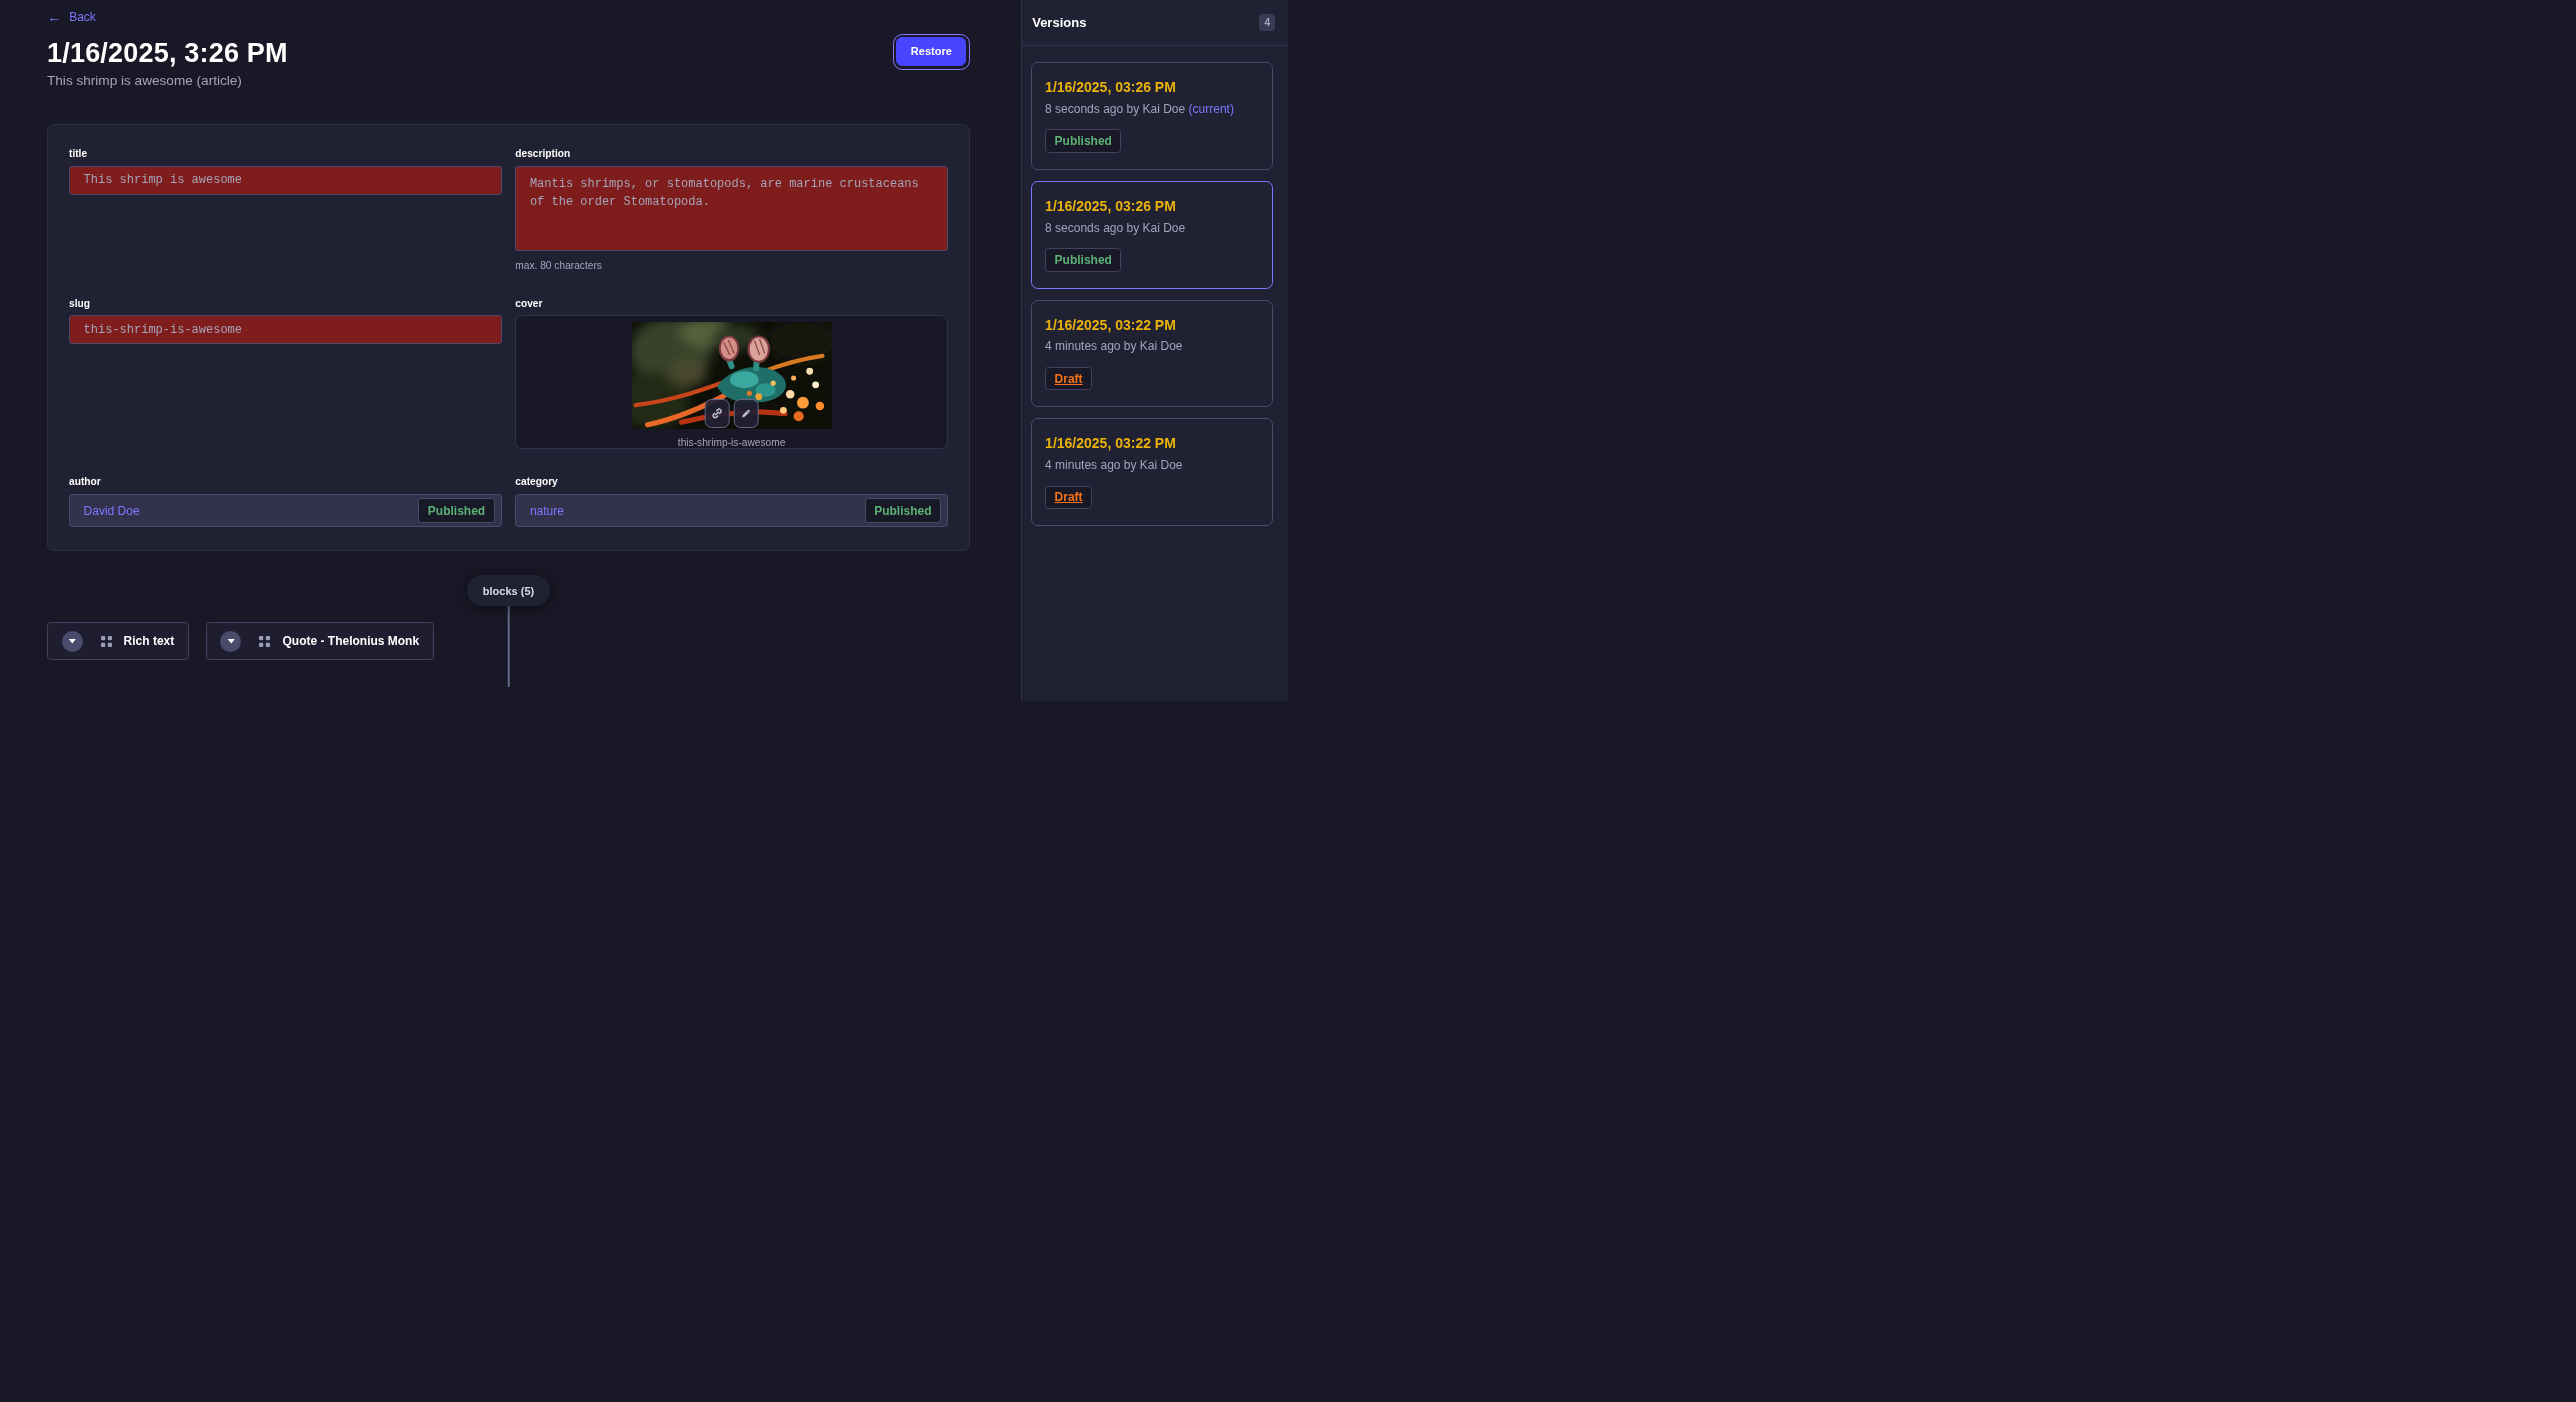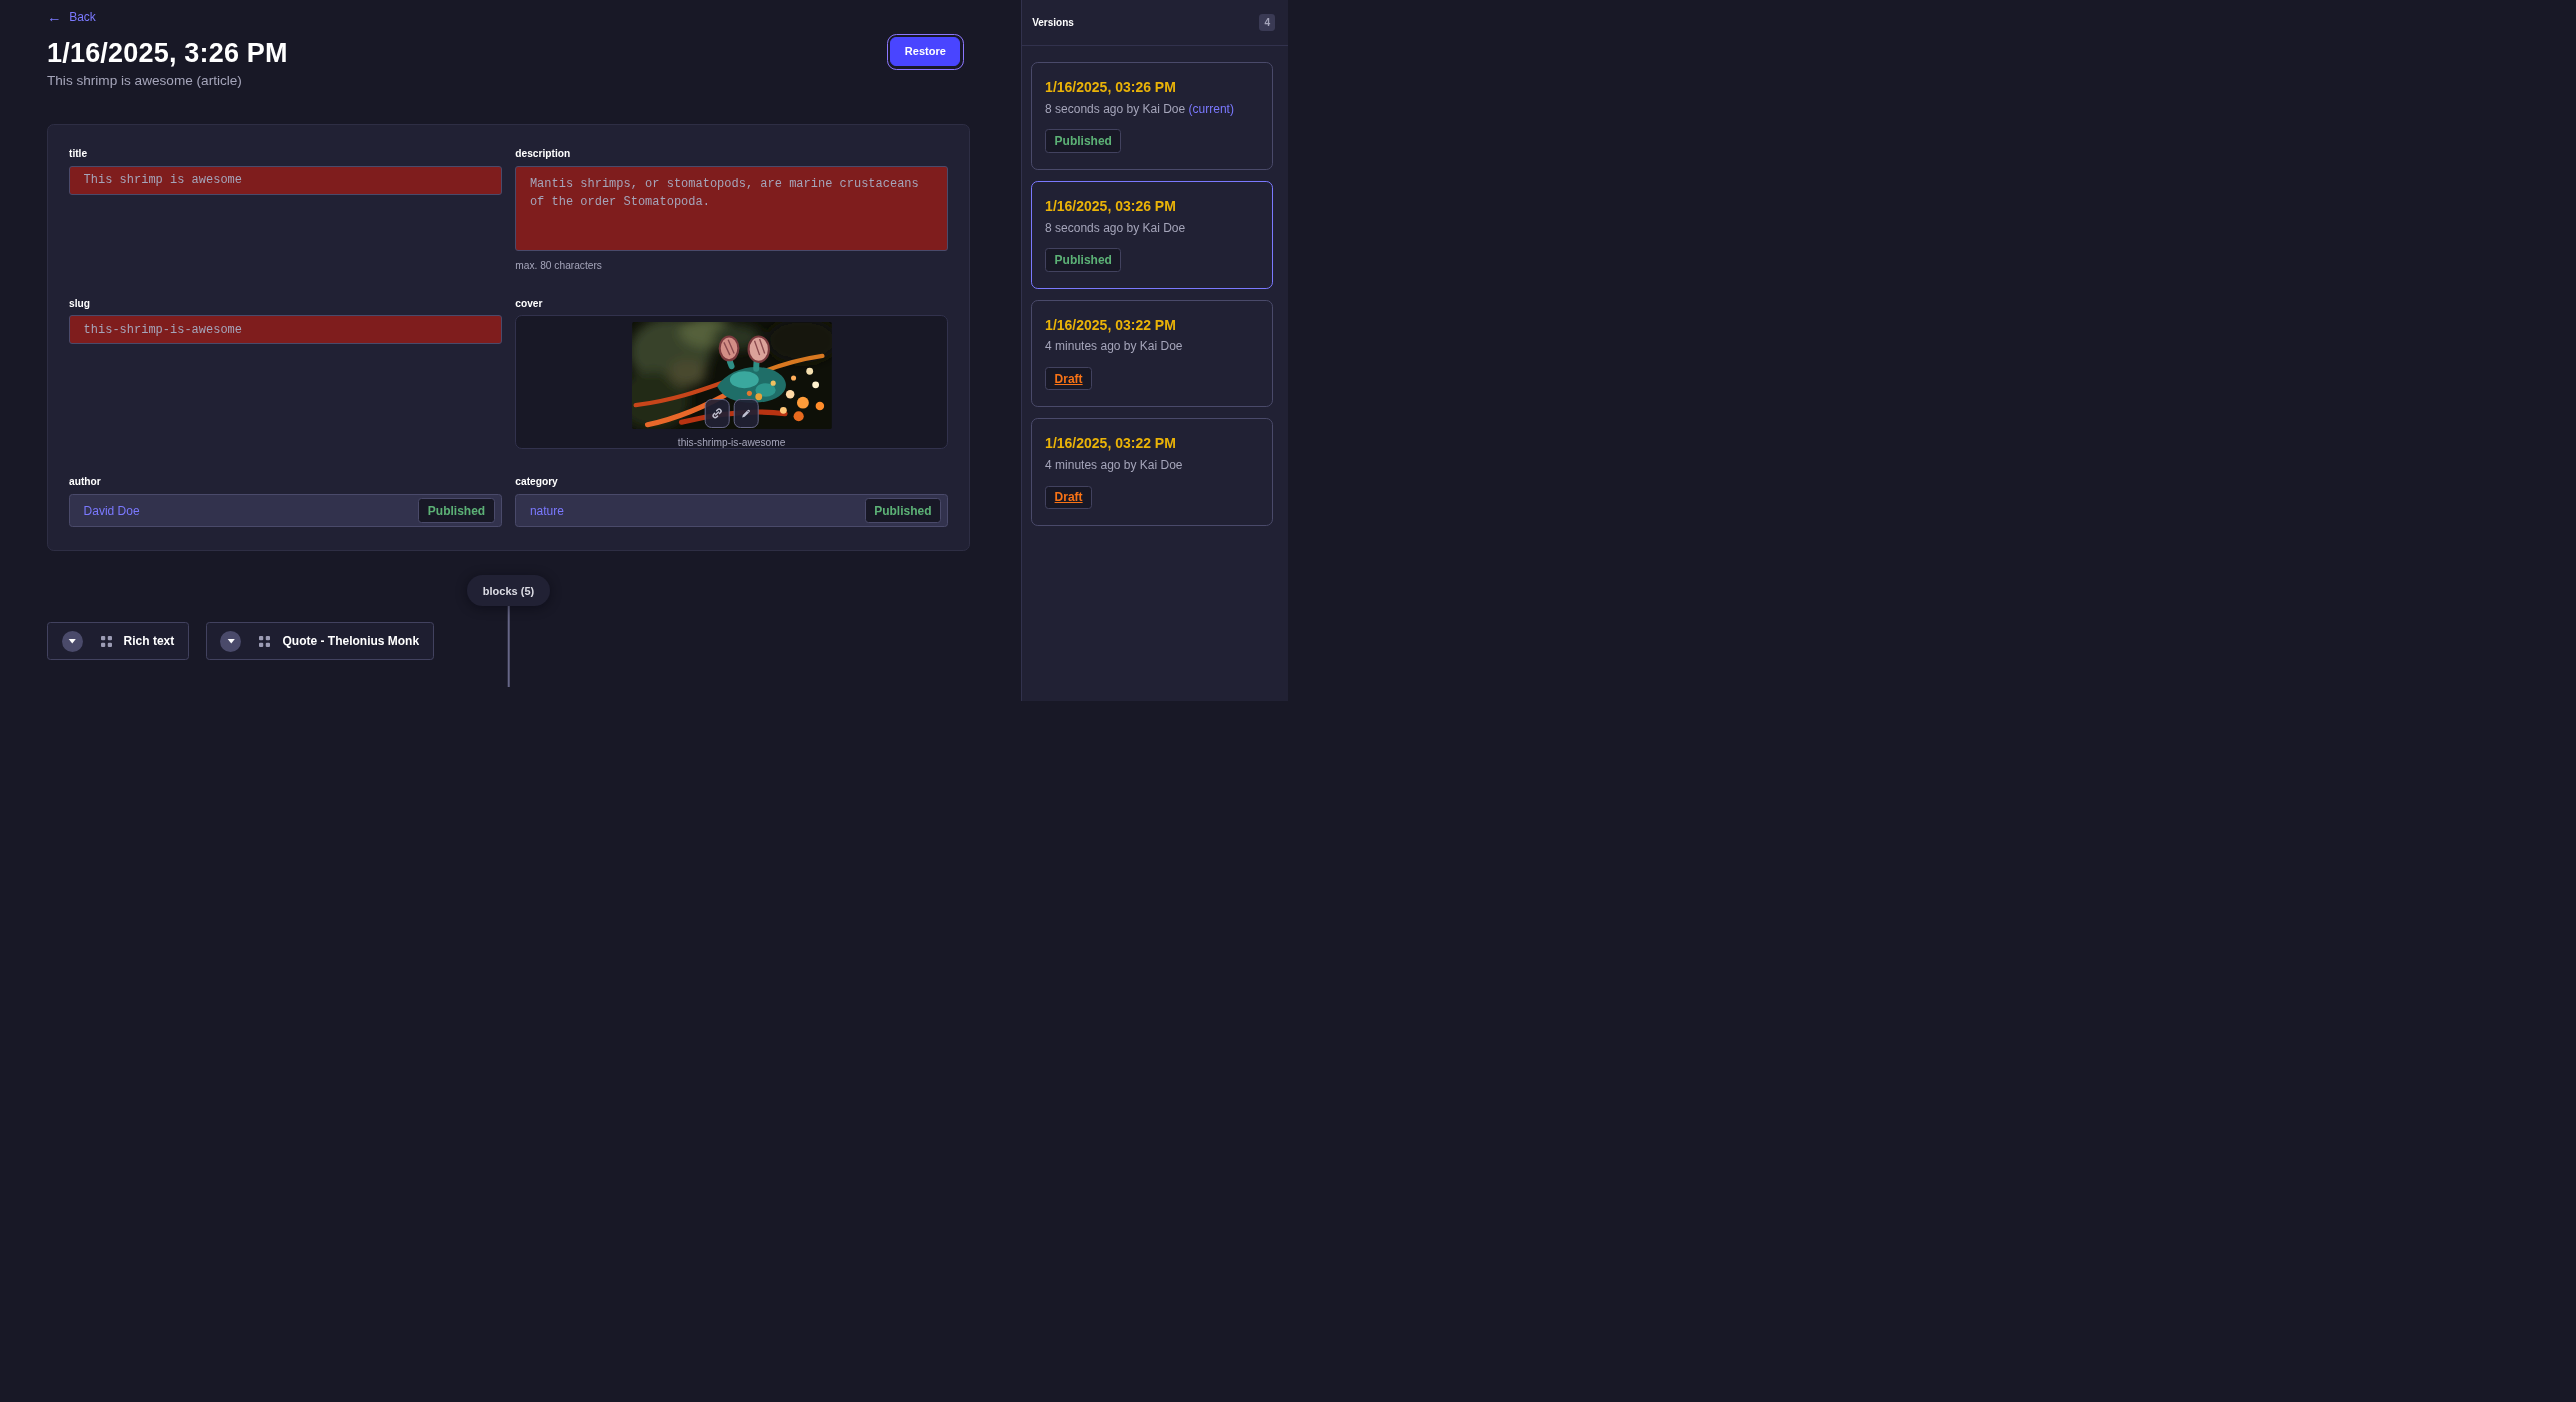--- a/index.html
+++ b/index.html
@@ -23,21 +23,21 @@
     color: #7b79ff; font-size: 12px; font-weight: 500;
     text-decoration: none; cursor: pointer;
   }
   .back-arrow { font-size: 14.5px; line-height: 1; }
 
   .header-row { position: relative; margin-top: 13.6px; }
   .page-title { margin: 0; font-size: 27px; font-weight: 700; letter-spacing: 0.2px; line-height: 1.05; }
   .page-subtitle { margin: 6.8px 0 0; font-size: 13.6px; color: #a5a5ba; line-height: 1.1; }
 
   .restore-wrap {
-    position: absolute; top: -5.1px; right: 6px;
+    position: absolute; top: -5.1px; right: 0;
     border: 1.7px solid #8c77ff; border-radius: 9.4px; padding: 2.6px;
     background: transparent;
   }
   .restore-btn {
     display: block; background: #4945ff; color: #fff;
     border: 0.9px solid #4945ff; border-radius: 6px;
     font-family: inherit; font-size: 11px; font-weight: 600;
     padding: 6.8px 13.6px; cursor: pointer; line-height: 1.2;
   }
 
@@ -134,21 +134,21 @@
     width: 267px; flex: none; height: 100%;
     background: #212134; border-left: 0.9px solid #32324d;
     display: flex; flex-direction: column;
   }
   .sidebar-header {
     height: 46px; flex: none;
     display: flex; align-items: center; justify-content: space-between;
     padding: 0 12.8px 0 10.2px;
     border-bottom: 0.9px solid #32324d;
   }
-  .sidebar-title { margin: 0; font-size: 10px; font-weight: 600; }
+  .sidebar-title { margin: 0; font-size: 13px; font-weight: 600; }
   .count-badge {
     background: #3a3a54; color: #a5a5ba;
     border-radius: 3.4px; padding: 3.4px 5.1px; min-width: 6.8px; text-align: center;
     font-size: 10.2px; font-weight: 600;
   }
   .version-list { padding: 16px 15.3px 0 8.5px; display: flex; flex-direction: column; gap: 11px; overflow: hidden; }
   .version-card { border: 0.9px solid #4a4a6a; border-radius: 6.8px; padding: 16px 13.6px; cursor: pointer; background: transparent; }
   .version-card.selected { border-color: #7b79ff; }
   .vc-date { font-size: 14px; font-weight: 600; color: #eab308; }
   .vc-meta { margin-top: 6.8px; font-size: 12px; color: #a5a5ba; }

